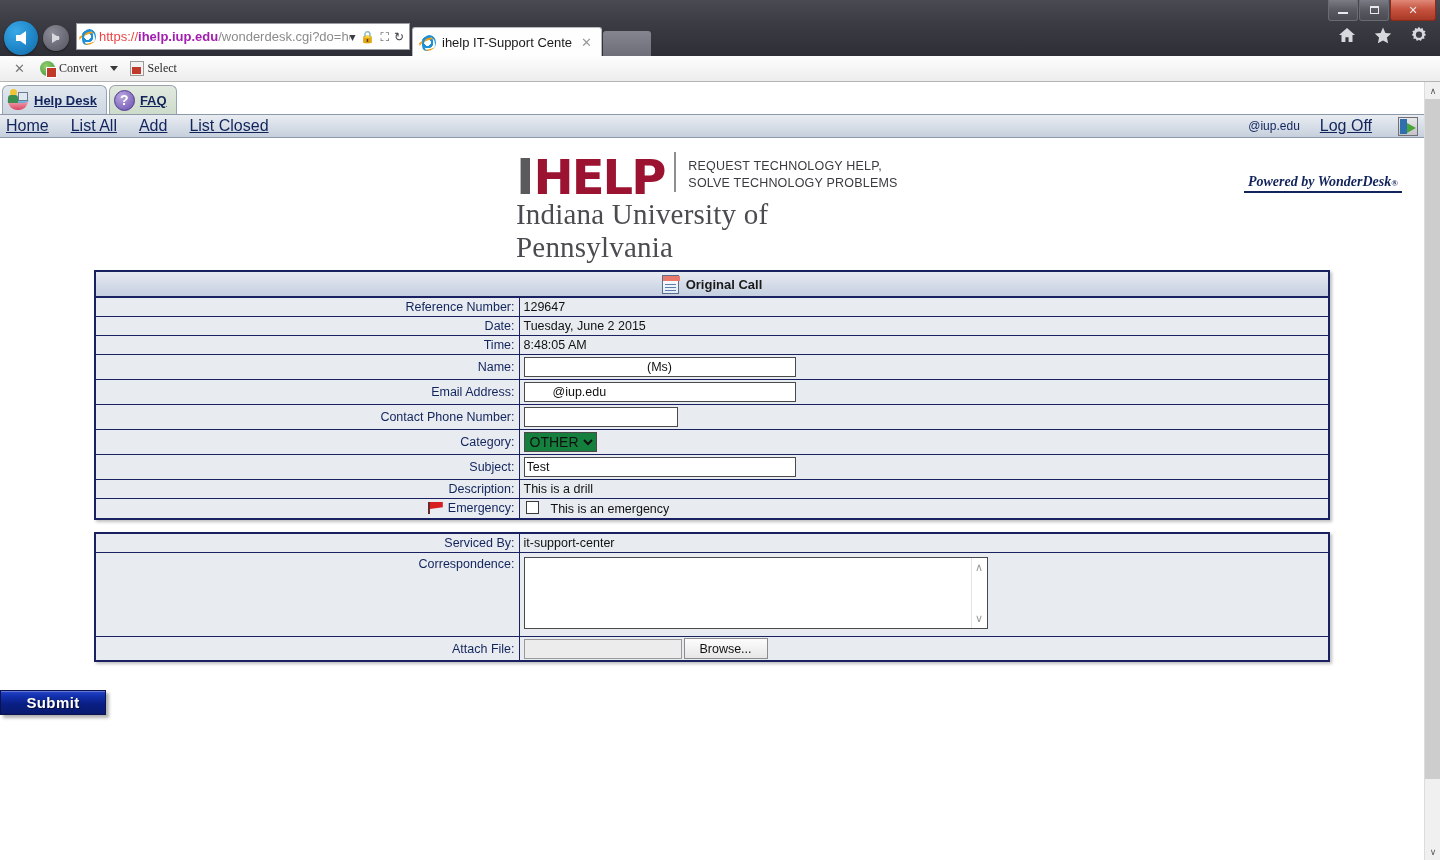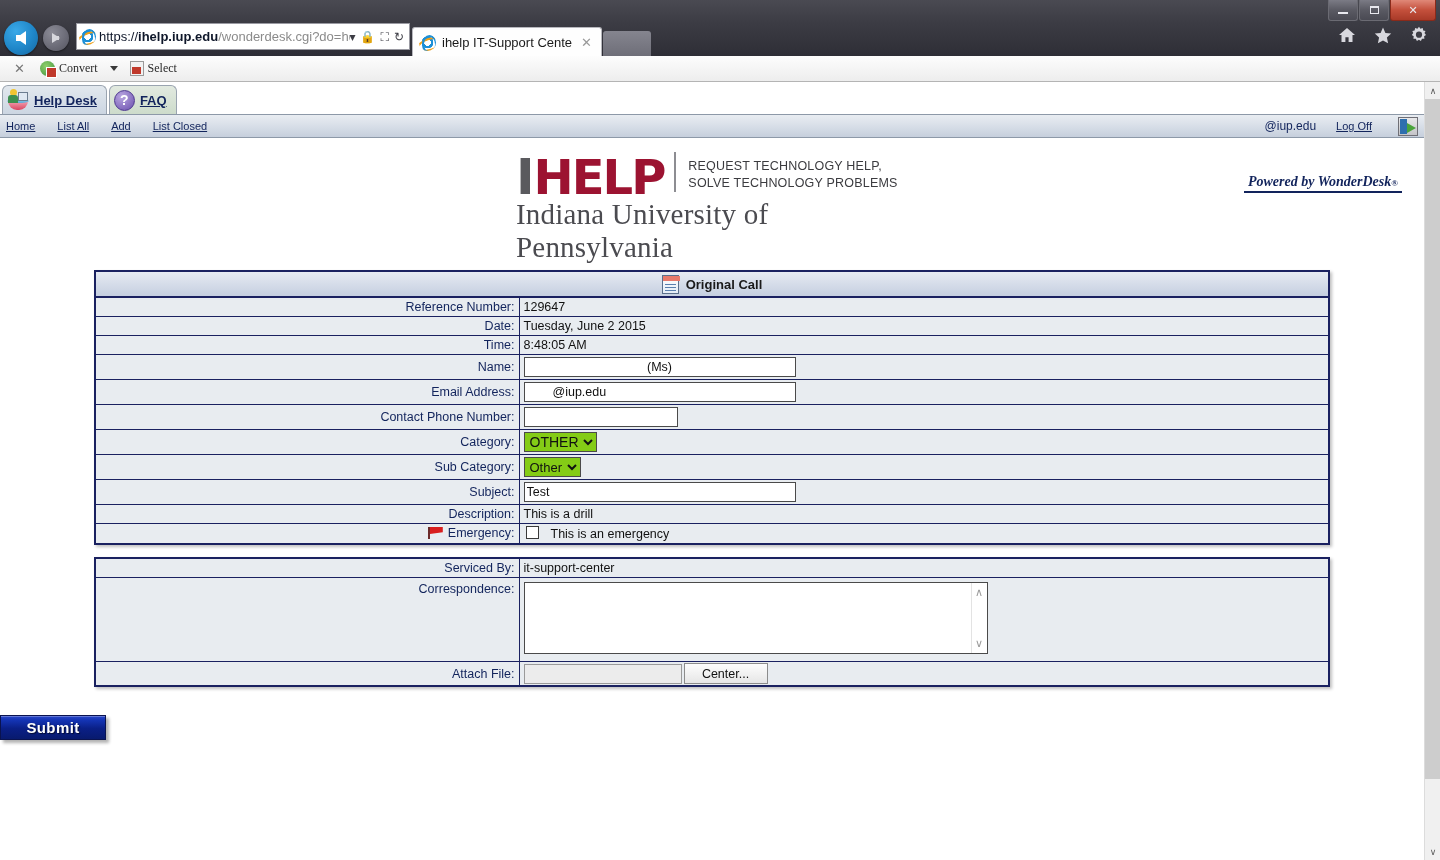--- a/index.html
+++ b/index.html
@@ -80,22 +80,22 @@
   }
   .addr-url {
     flex: 1;
     font-size: 13px;
     color: #8b8b8b;
     white-space: nowrap;
     overflow: hidden;
     padding-left: 3px;
     line-height: 25px;
   }
-  .addr-url b { color: #0f172a; font-weight: 700; }
-  .addr-url .scheme { color:#0f172a; }
+  .addr-url b { color: #a21caf; font-weight: 700; }
+  .addr-url .scheme { color:#ef4444; }
   .addr-icons { display:flex; align-items:center; gap:5px; padding-right:3px; }
   .addr-icons span { font-size: 12px; color:#3c3c44; line-height:1; }
 
   .ie-logo {
     width: 17px; height: 17px; flex: 0 0 17px;
     border-radius: 50%;
     background: radial-gradient(circle at 50% 50%, #ffffff 0 28%, #1c8fd6 30% 48%, #ffffff 50% 100%);
     position: relative;
     overflow: hidden;
   }
@@ -224,21 +224,21 @@
   
   .sub-nav {
     height: 24px;
     background: linear-gradient(to bottom,#e9edf2 0%,#d6dde7 55%,#c6cfdc 100%);
     border-top: 1px solid #8d99a8;
     border-bottom: 1px solid #8d99a8;
     display: flex; align-items: center;
     padding: 0 6px;
   }
   .sub-nav a {
-    font-size: 11px; color: #12245c; text-decoration: underline;
+    font-size: 16px; color: #12245c; text-decoration: underline;
     margin-right: 22px; white-space:nowrap;
   }
   .sub-nav .spacer { flex: 1; }
   .sub-nav .user { font-size: 12px; color:#12245c; margin-right: 20px; text-decoration:none;}
   .icon-logoff {
     width: 20px; height: 19px;
     background: linear-gradient(to bottom,#e8e8ea,#c4c4c8);
     border: 1px solid #6f6f76;
     position: relative; display:inline-block; margin-left: 4px;
   }
@@ -336,21 +336,21 @@
     color: #111;
     padding: 0 2px;
     outline: none;
   }
   .ti.name { width: 272px; text-align: center; }
   .ti.email { width: 272px; padding-left: 28px;}
   .ti.phone { width: 154px; }
   .ti.subject { width: 272px; }
   .sel {
     border: 1px solid #4a4a4a;
-    background: #84cc16;
+    background: #15803d;
     font-family: "Liberation Sans", sans-serif;
     font-size: 13px;
     color: #111;
     height: 20px;
     padding: 0 1px;
   }
   .sel.cat { font-size: 14px; }
   .cb {
     width: 13px; height: 13px;
     border: 1px solid #3a3a3a;
@@ -624,28 +624,20 @@
         </tr>
         <tr>
           <td class="lbl">Category:</td>
           <td class="val">
             <select class="sel cat">
               <option>OTHER</option>
             </select>
           </td>
         </tr>
         <tr>
-          <td class="lbl">Sub Category:</td>
-          <td class="val">
-            <select class="sel">
-              <option>Other</option>
-            </select>
-          </td>
-        </tr>
-        <tr>
           <td class="lbl">Subject:</td>
           <td class="val">
             <input class="ti subject" type="text" value="Test" style="">
           </td>
         </tr>
         <tr>
           <td class="lbl">Description:</td>
           <td class="val">This is a drill</td>
         </tr>
         <tr>
@@ -679,21 +671,21 @@
                 <span>∨</span>
               </span>
             </span>
           </td>
         </tr>
         <tr>
           <td class="lbl">Attach File:</td>
           <td class="val" style="padding:1px 4px">
             <span class="file-wrap">
               <span class="file-text"></span>
-              <button class="btn-browse">Center...</button>
+              <button class="btn-browse">Browse...</button>
             </span>
           </td>
         </tr>
       </tbody>
     </table>
 
     <div class="submit-wrap">
       <button class="btn-submit">Submit</button>
     </div>
 

